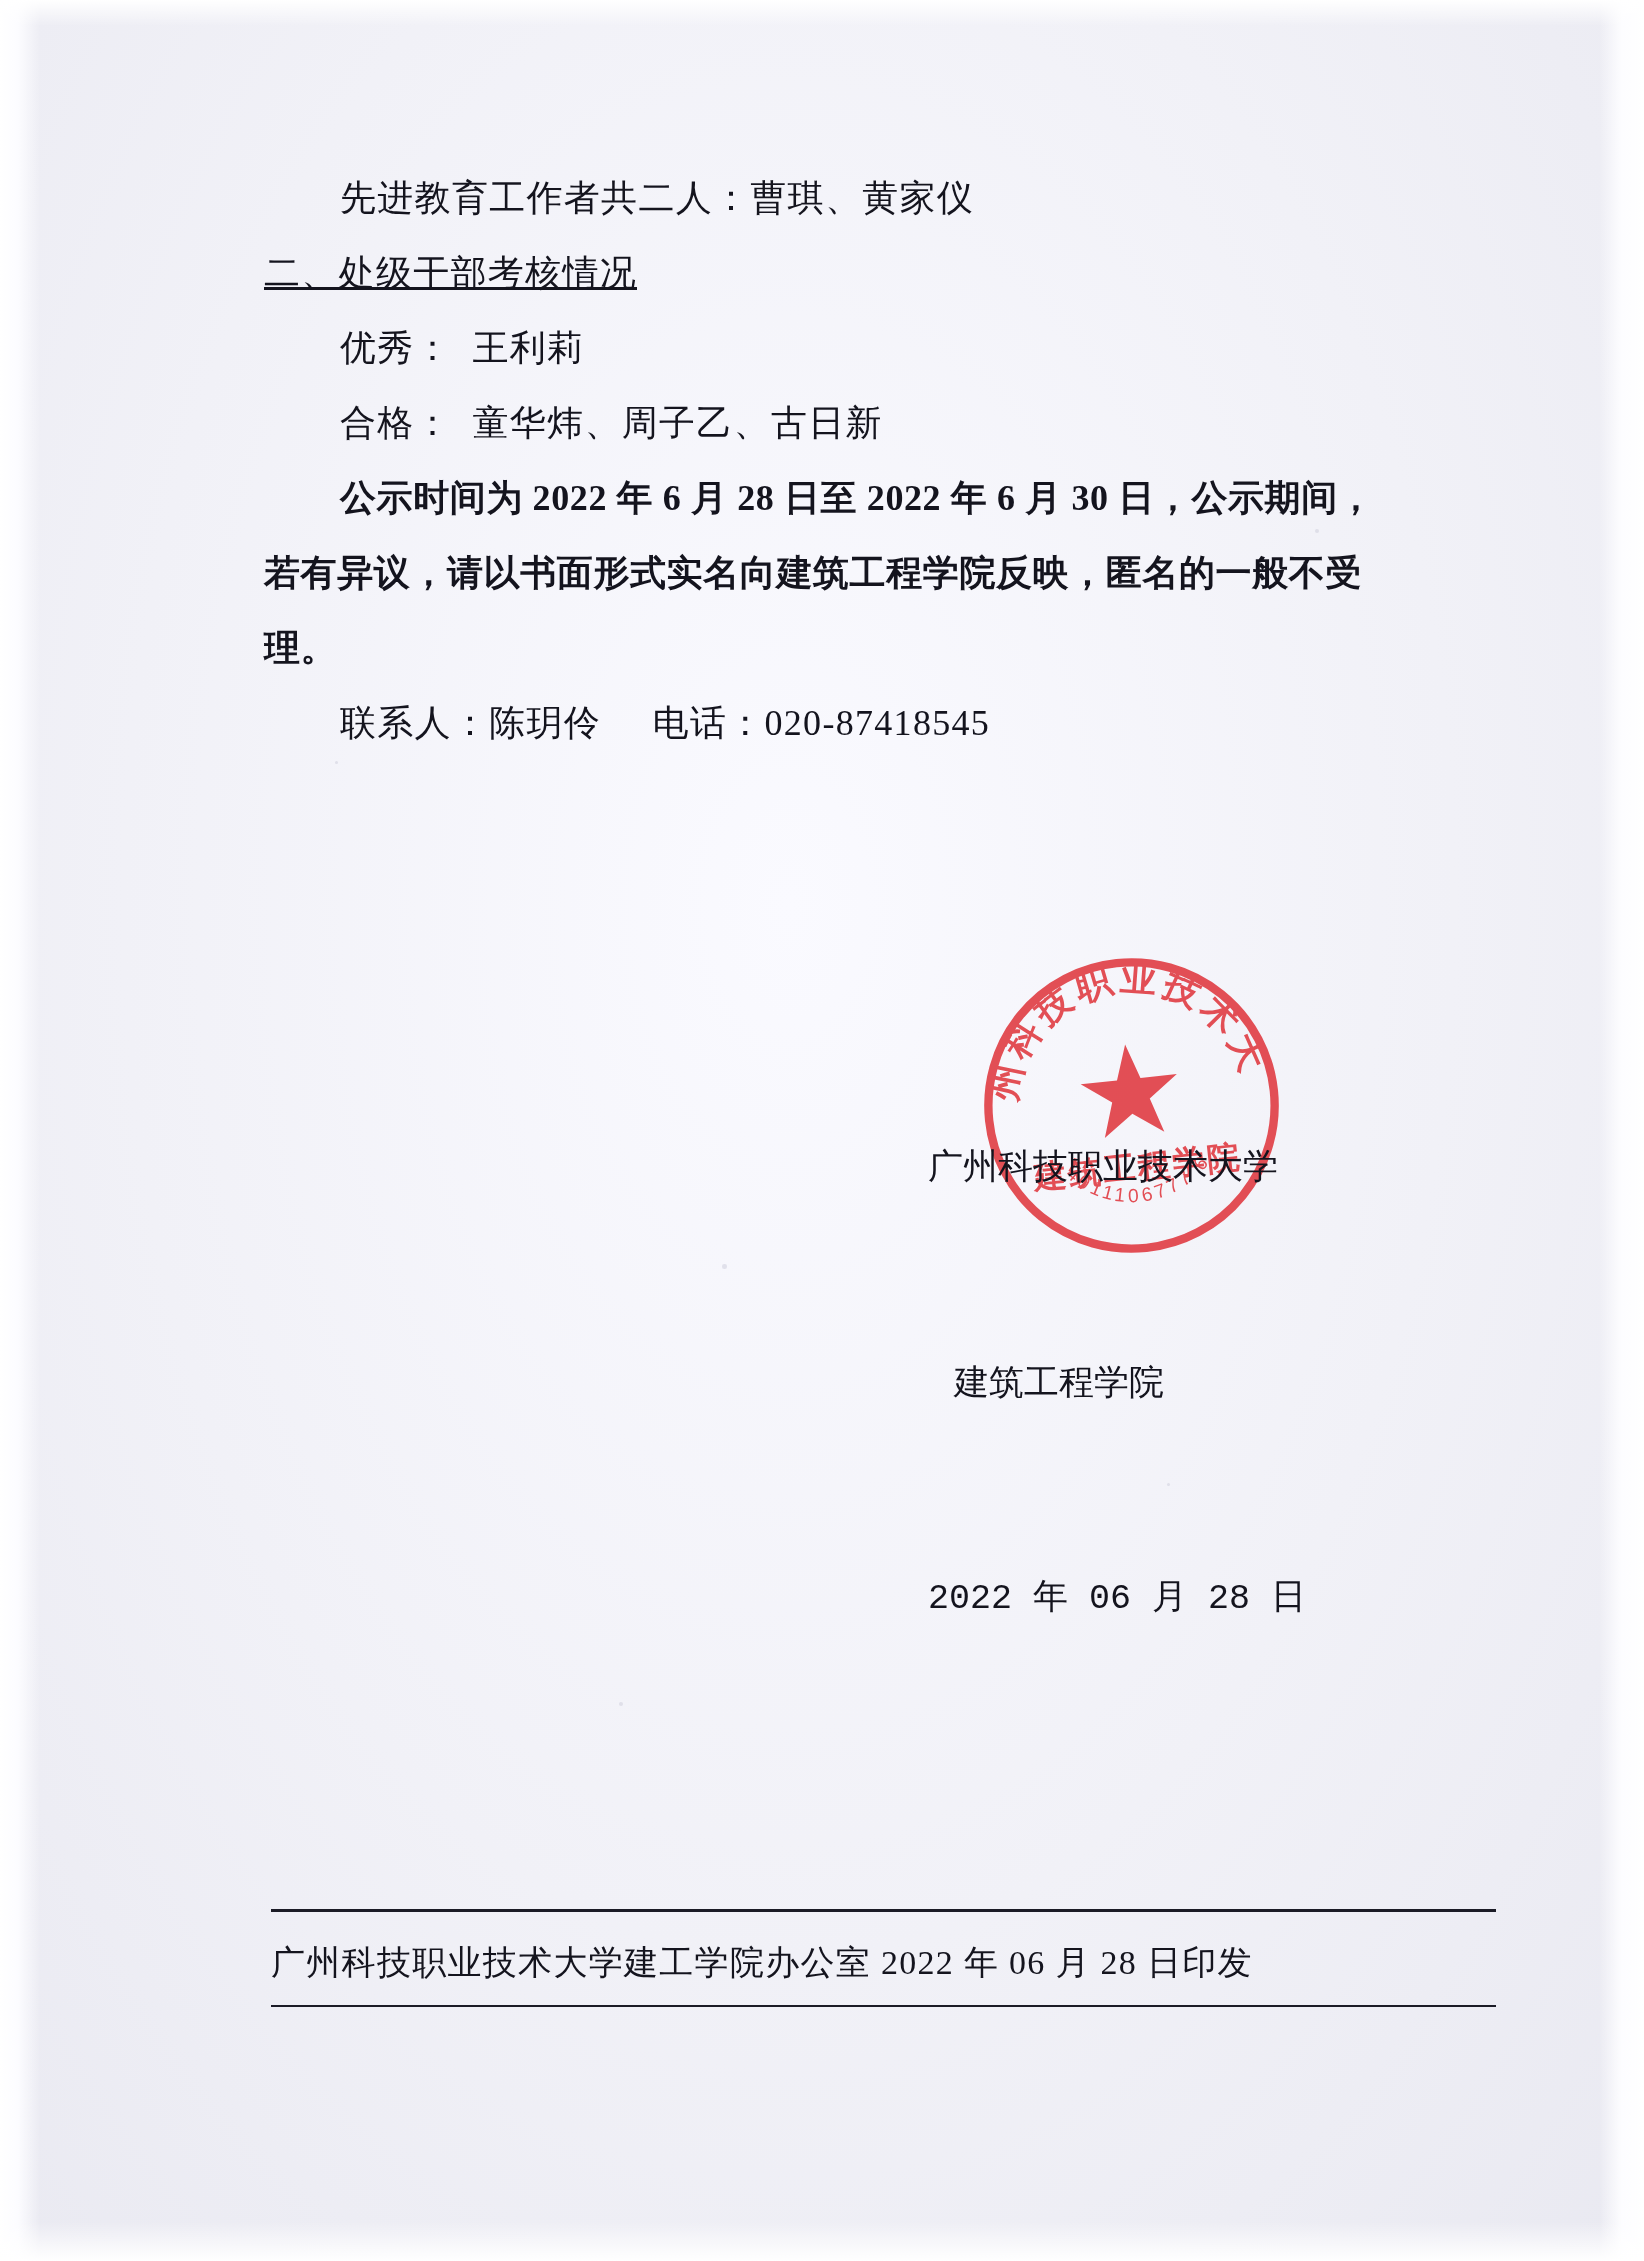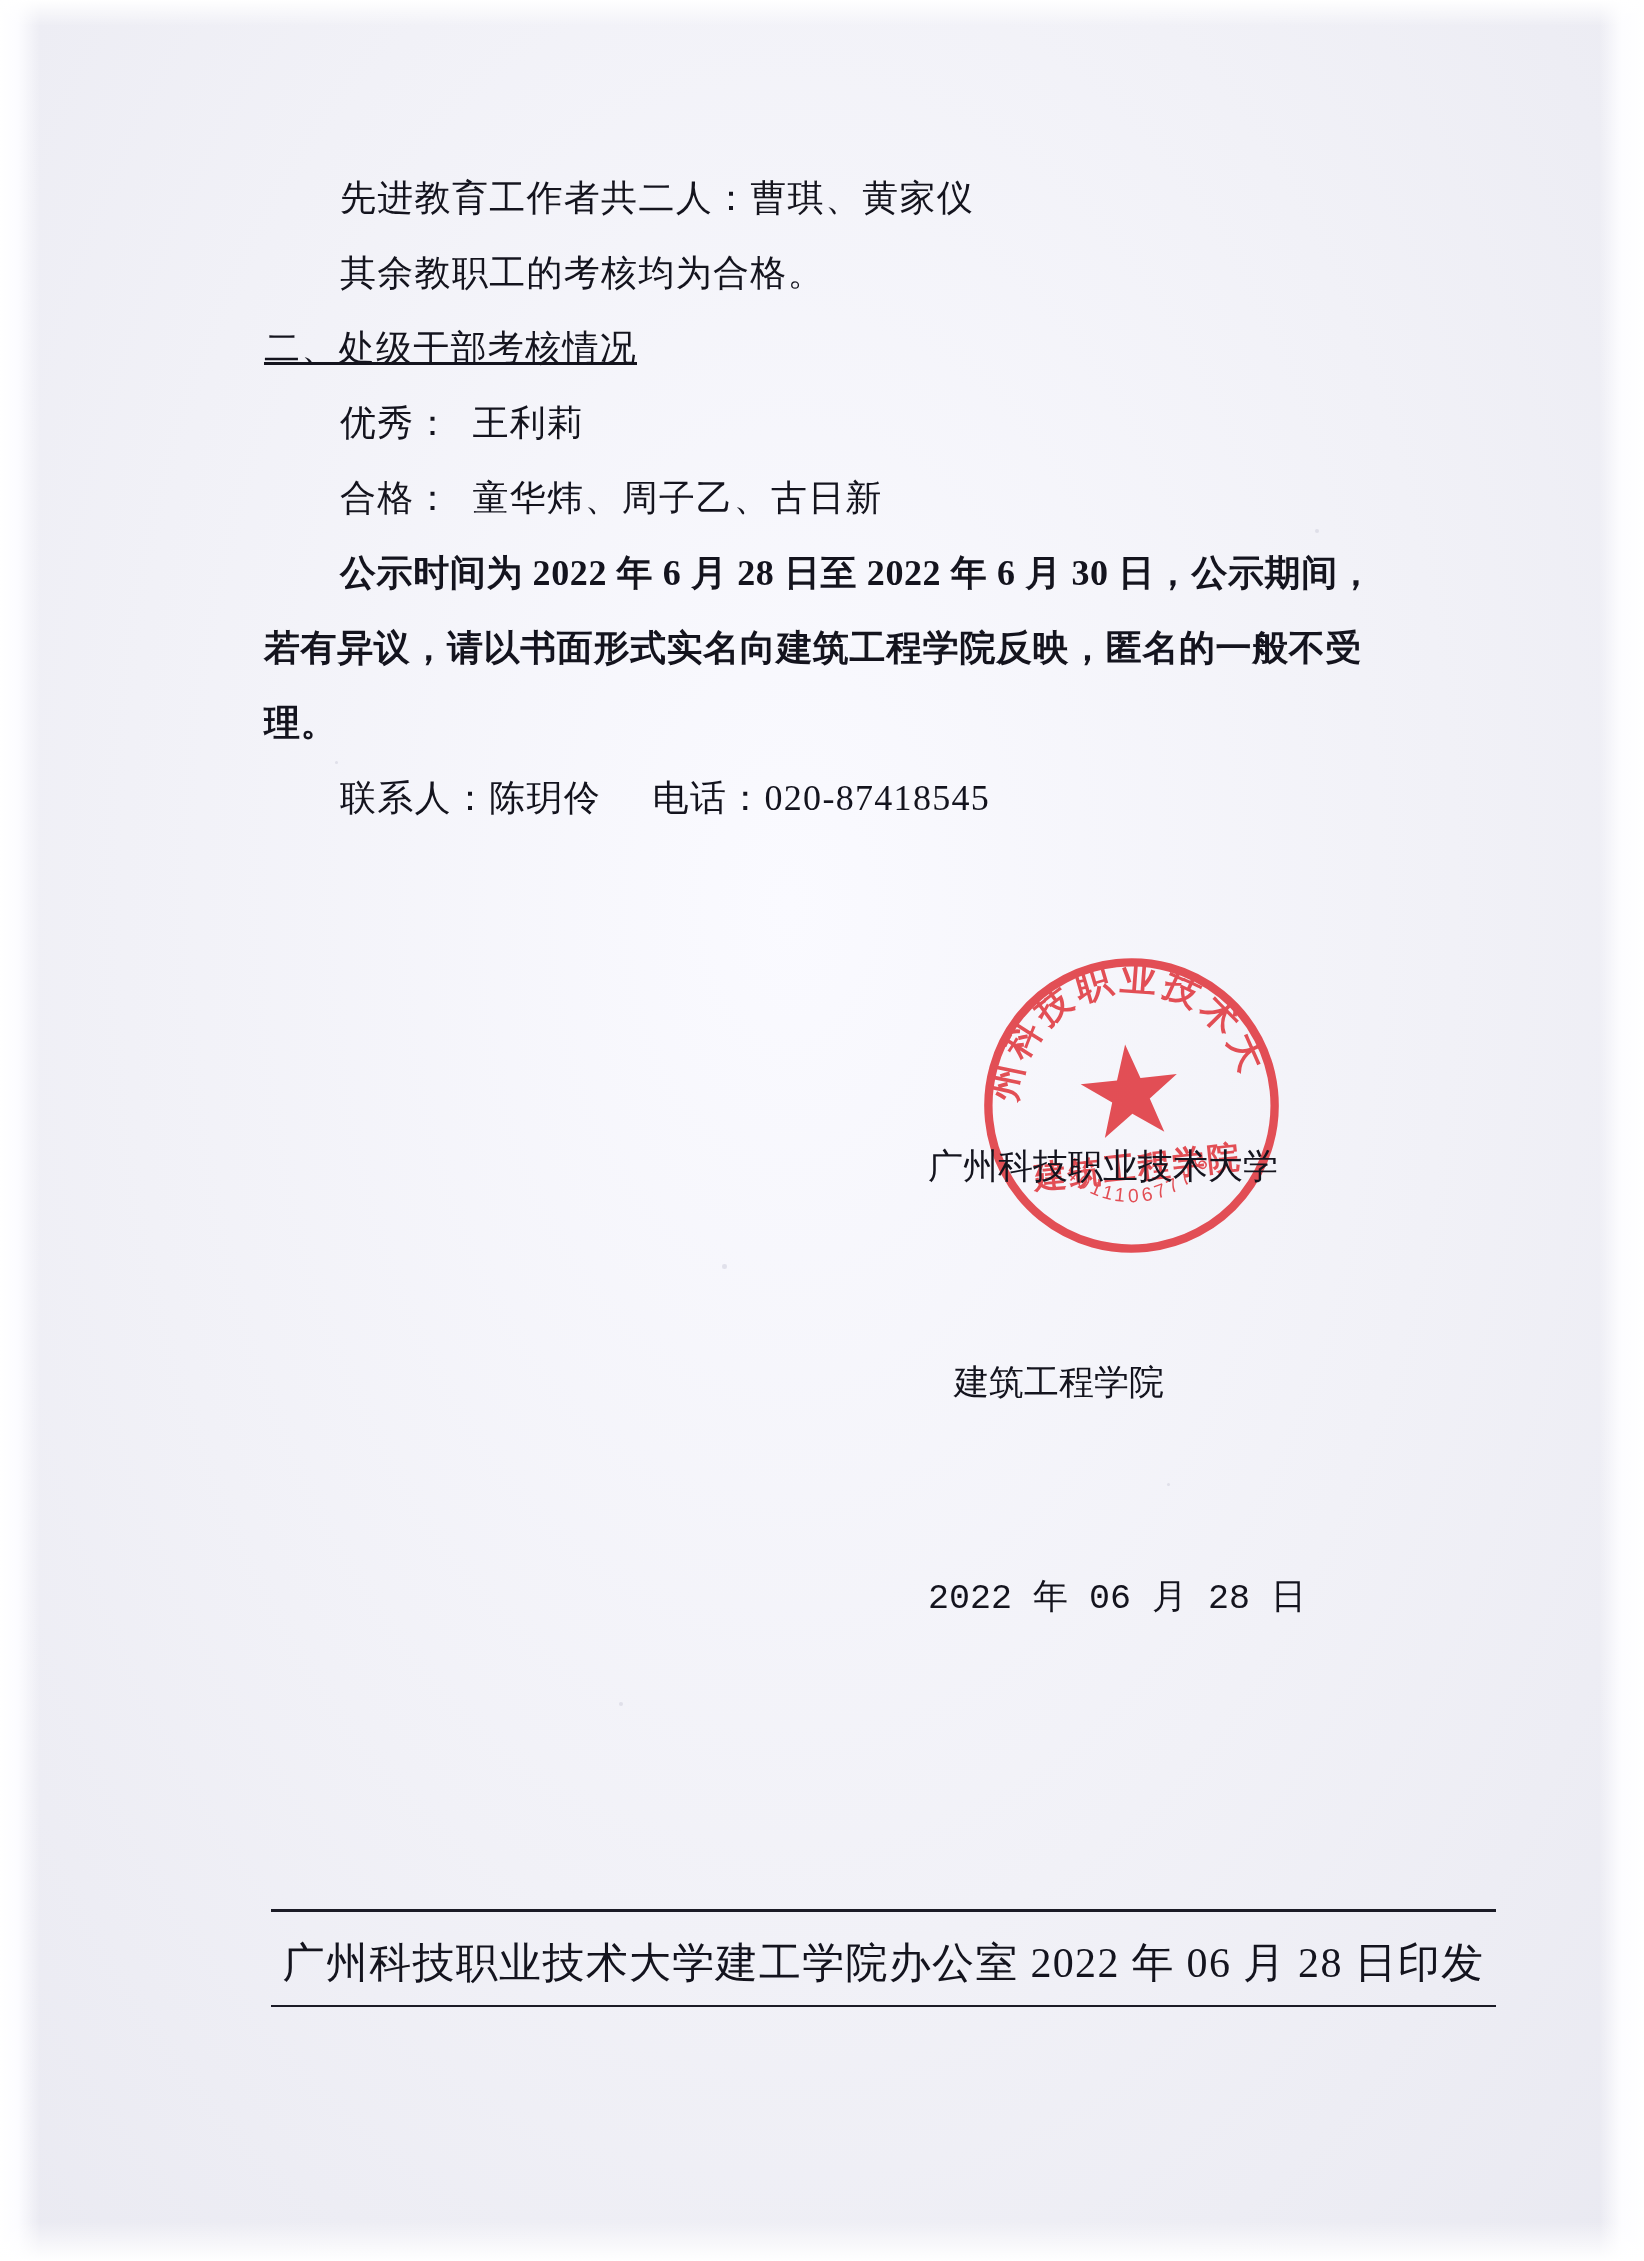--- a/index.html
+++ b/index.html
@@ -116,25 +116,24 @@
     width: 1225px;
     height: 1.9px;
     background: #1b1b26;
   }
   .footer-text {
     position: absolute;
     left: 271px;
     top: 1932px;
     width: 1225px;
     color: #14141e;
-    font-size: 42px;
+    font-size: 34px;
     line-height: 62px;
     letter-spacing: 1.3px;
     white-space: pre;
-    text-align: center;
   }
 
   .speck {
     position: absolute;
     background: #cfcfdd;
     border-radius: 50%;
     opacity: .55;
     pointer-events: none;
   }
 </style>
@@ -145,21 +144,20 @@
   <div class="paper-tone"></div>
 
   <div class="speck" style="left:722px;top:1264px;width:4.5px;height:4.5px;"></div>
   <div class="speck" style="left:619px;top:1702px;width:3.9px;height:3.9px;"></div>
   <div class="speck" style="left:1167px;top:1483px;width:3.2px;height:3.2px;"></div>
   <div class="speck" style="left:335px;top:761px;width:3.2px;height:3.2px;"></div>
   <div class="speck" style="left:1315px;top:529px;width:3.9px;height:3.9px;"></div>
 
   <div class="content">
     <div class="line indent-2">先进教育工作者共二人：曹琪、黄家仪</div>
-    <div class="line indent-2">其余教职工的考核均为合格。</div>
     <div class="line indent-0">二、处级干部考核情况</div>
     <div class="line indent-2">优秀：  王利莉</div>
     <div class="line indent-2">合格：  童华炜、周子乙、古日新</div>
     <div class="line wrap-line" style="text-indent:76px;font-weight:bold;">公示时间为 2022 年 6 月 28 日至 2022 年 6 月 30 日，公示期间，若有异议，请以书面形式实名向建筑工程学院反映，匿名的一般不受理。</div>
     <div class="line indent-2">联系人：陈玥伶     电话：020-87418545</div>
   </div>
 
   <div class="seal">
     <svg width="303" height="303" viewBox="0 0 470 470" xmlns="http://www.w3.org/2000/svg">
       <g transform="rotate(-6 235 235)" opacity="0.88">

